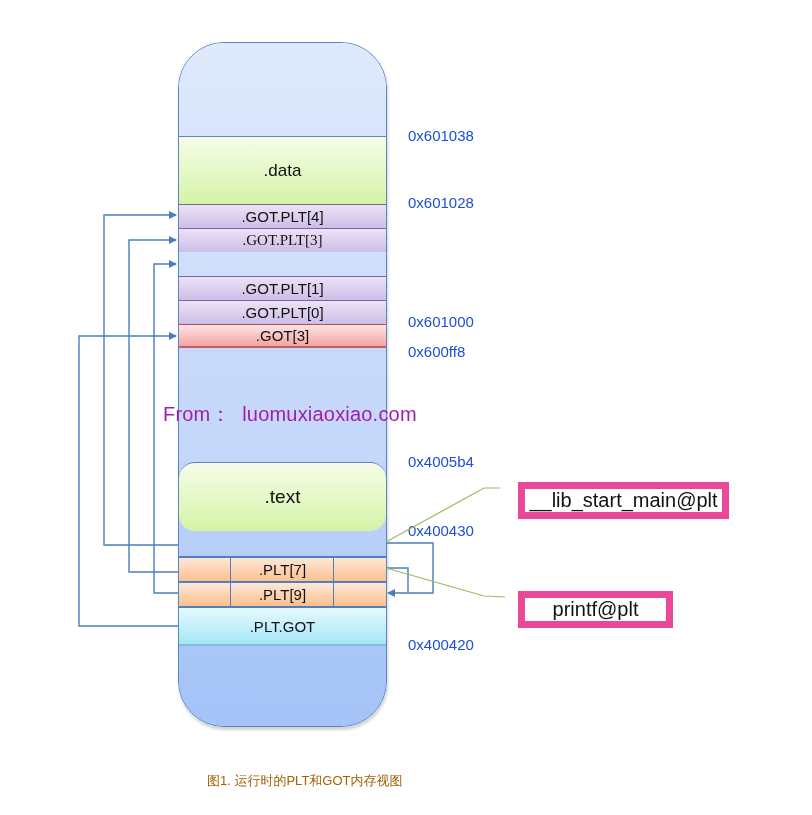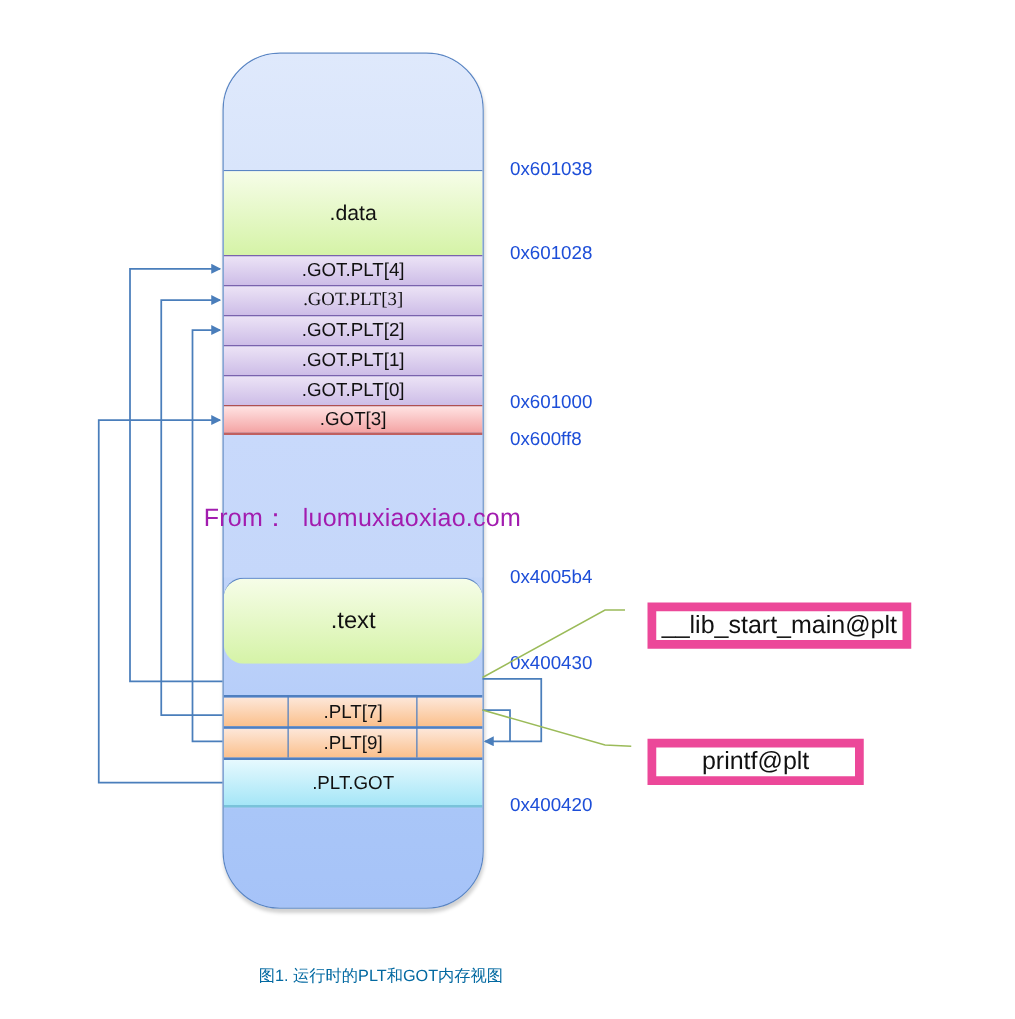--- a/index.html
+++ b/index.html
@@ -20,32 +20,31 @@
     .seg-mid { height: 114px; background: linear-gradient(#c8d9fb, #c5d7fa); }
     .seg-text { height: 69px; background: linear-gradient(#f6fde8, #d5f3a7); font-size: 19px; border-top: 1px solid #5b86c4; border-radius: 16px; }
     .seg-plt { height: 25px; background: linear-gradient(#fde7d9, #fbc08c); border-top: 2px solid #4f7fc0; }
     .seg-plt .cell { position: absolute; top: -2px; bottom: 0; border-left: 1px solid #4f7fc0; }
     .seg-pltgot { height: 40px; background: linear-gradient(#e6f9fe, #a5e6f7); border-top: 2px solid #4f7fc0; border-bottom: 2px solid #79c3da; align-items: flex-start; padding-top: 10px; }
     .seg-bottom { height: 79px; background: linear-gradient(#a9c6f8, #a6c3f8); }
     .addr { position: absolute; left: 408px; font-size: 15px; color: #1d4ed8; }
     .callout { position: absolute; border: 7px solid #ec4899; background: #fff;
                display: flex; align-items: center; justify-content: center; font-size: 20px; box-sizing: border-box; }
     .watermark { position: absolute; left: 163px; top: 401px; font-size: 20px; color: #a21caf; letter-spacing: 0.2px; white-space: pre; }
-    .caption { position: absolute; left: 207px; top: 772px; font-size: 13px; color: #0369a1; }
+    .caption { position: absolute; left: 207px; top: 772px; font-size: 13px; color: #a16207; }
     svg.overlay { position: absolute; left: 0; top: 0; width: 812px; height: 815px; pointer-events: none; }
   </style>
 </head>
 <body>
 
 <div class="container">
   <div class="seg seg-top"></div>
   <div class="seg seg-data">.data</div>
   <div class="seg seg-gotplt" style="top:161px;">.GOT.PLT[4]</div>
   <div class="seg seg-gotplt" style="top:185px;font-family:Liberation Serif, serif;">.GOT.PLT[3]</div>
-  <div class="seg seg-gotplt" style="top:209px;">.GOT.PLT[2]</div>
   <div class="seg seg-gotplt" style="top:233px;">.GOT.PLT[1]</div>
   <div class="seg seg-gotplt" style="top:257px;">.GOT.PLT[0]</div>
   <div class="seg seg-got1" style="top:281px;">.GOT[3]</div>
   <div class="seg seg-mid" style="top:305px;"></div>
   <div class="seg seg-text" style="top:419px;">.text</div>
   <div class="seg seg-plt" style="top:513px;">
     <span class="cell" style="left:51px;"></span>
     <span class="cell" style="left:154px;"></span>
     <span>.PLT[7]</span>
   </div>
@@ -60,21 +59,21 @@
 
 <div class="addr" style="top:127px;">0x601038</div>
 <div class="addr" style="top:194px;">0x601028</div>
 <div class="addr" style="top:313px;">0x601000</div>
 <div class="addr" style="top:343px;">0x600ff8</div>
 <div class="addr" style="top:453px;">0x4005b4</div>
 <div class="addr" style="top:522px;">0x400430</div>
 <div class="addr" style="top:636px;">0x400420</div>
 
 <div class="callout" style="left:518px; top:482px; width:211px; height:37px;">__lib_start_main@plt</div>
-<div class="callout" style="left:518px; top:591px; width:173px; height:37px;">printf@plt</div>
+<div class="callout" style="left:518px; top:591px; width:155px; height:37px;">printf@plt</div>
 
 <div class="watermark">From：  luomuxiaoxiao.com</div>
 
 <svg class="overlay" viewBox="0 0 812 815">
   <defs>
     <marker id="ah" markerWidth="8" markerHeight="8" refX="7" refY="4" orient="auto" markerUnits="userSpaceOnUse">
       <path d="M0,0 L8,4 L0,8 z" fill="#4a7ebb"></path>
     </marker>
   </defs>
   <polyline points="178,545 104,545 104,215 176,215" fill="none" stroke="#4a7ebb" stroke-width="1.4" marker-end="url(#ah)"></polyline>

